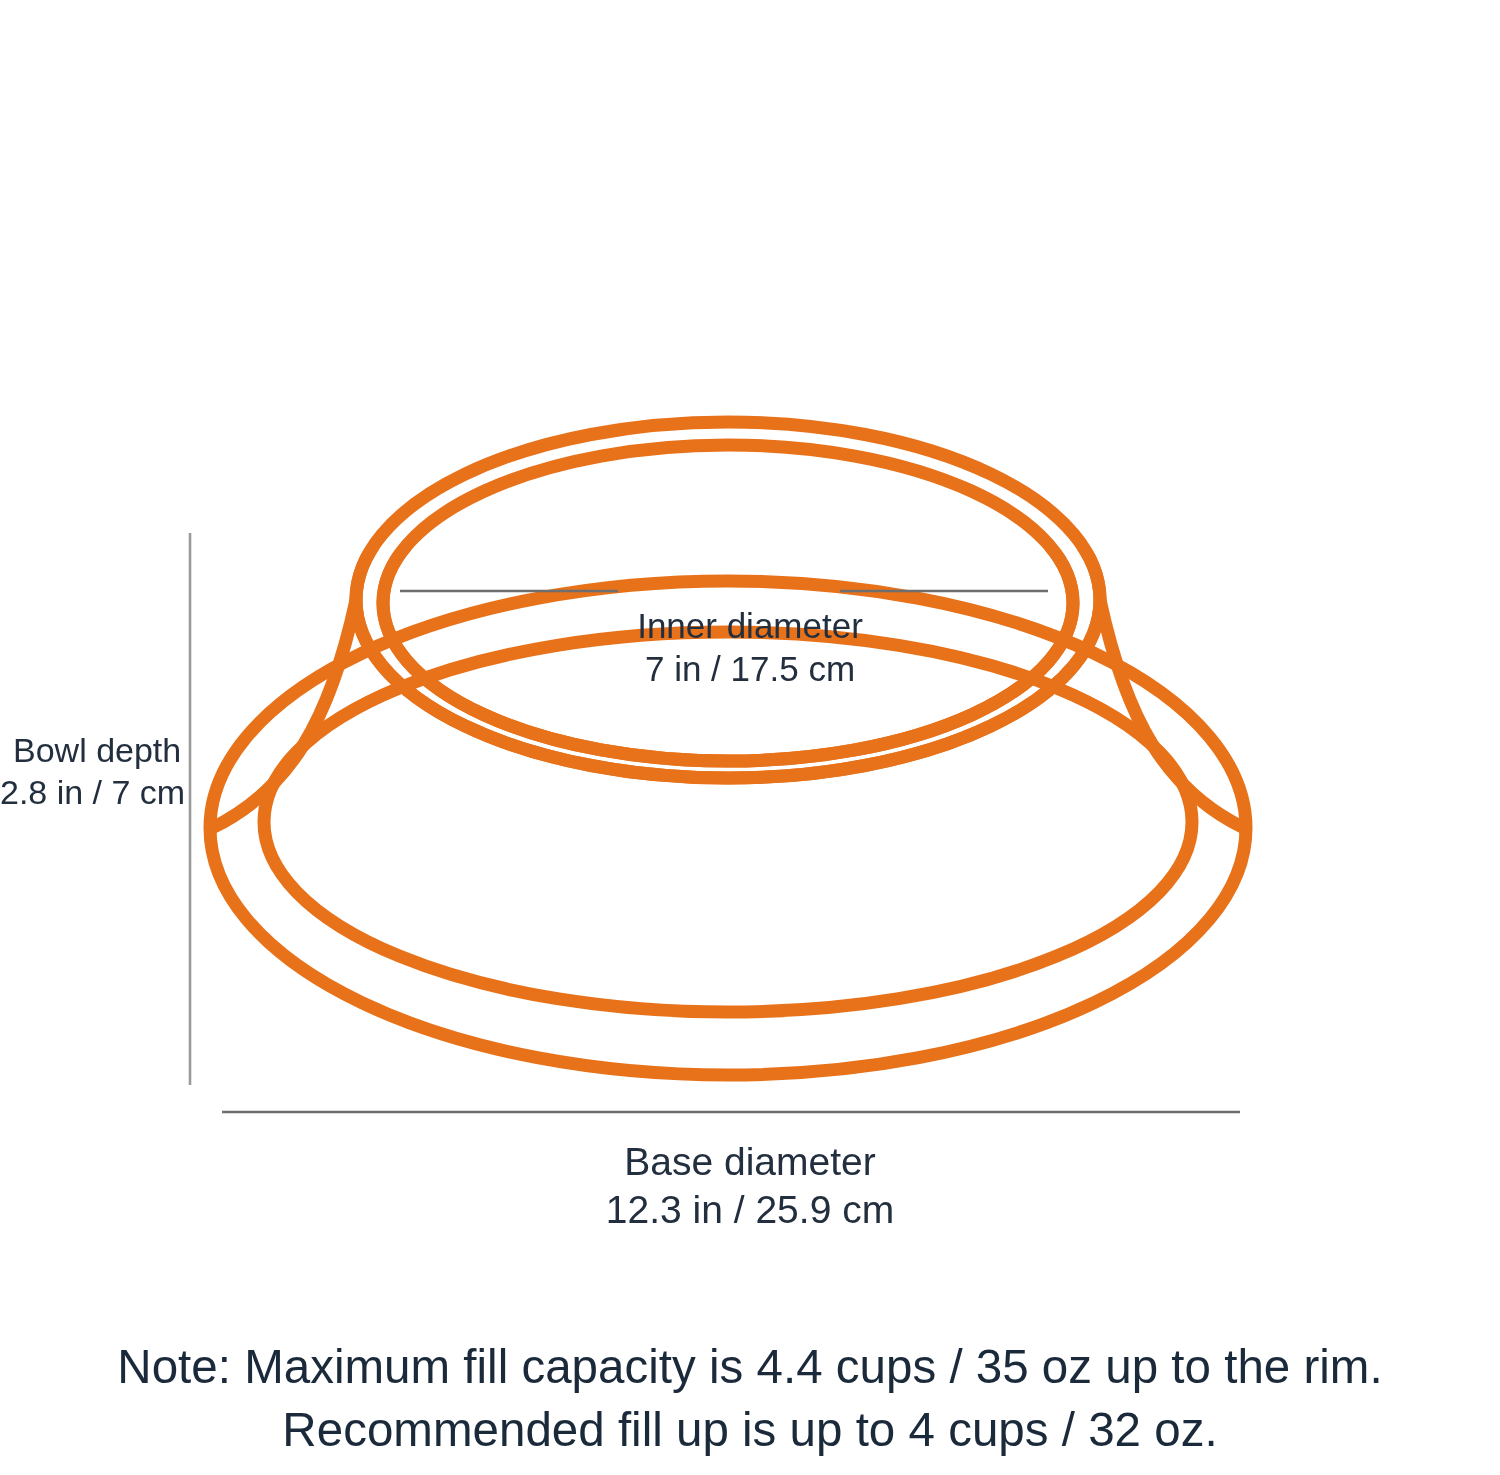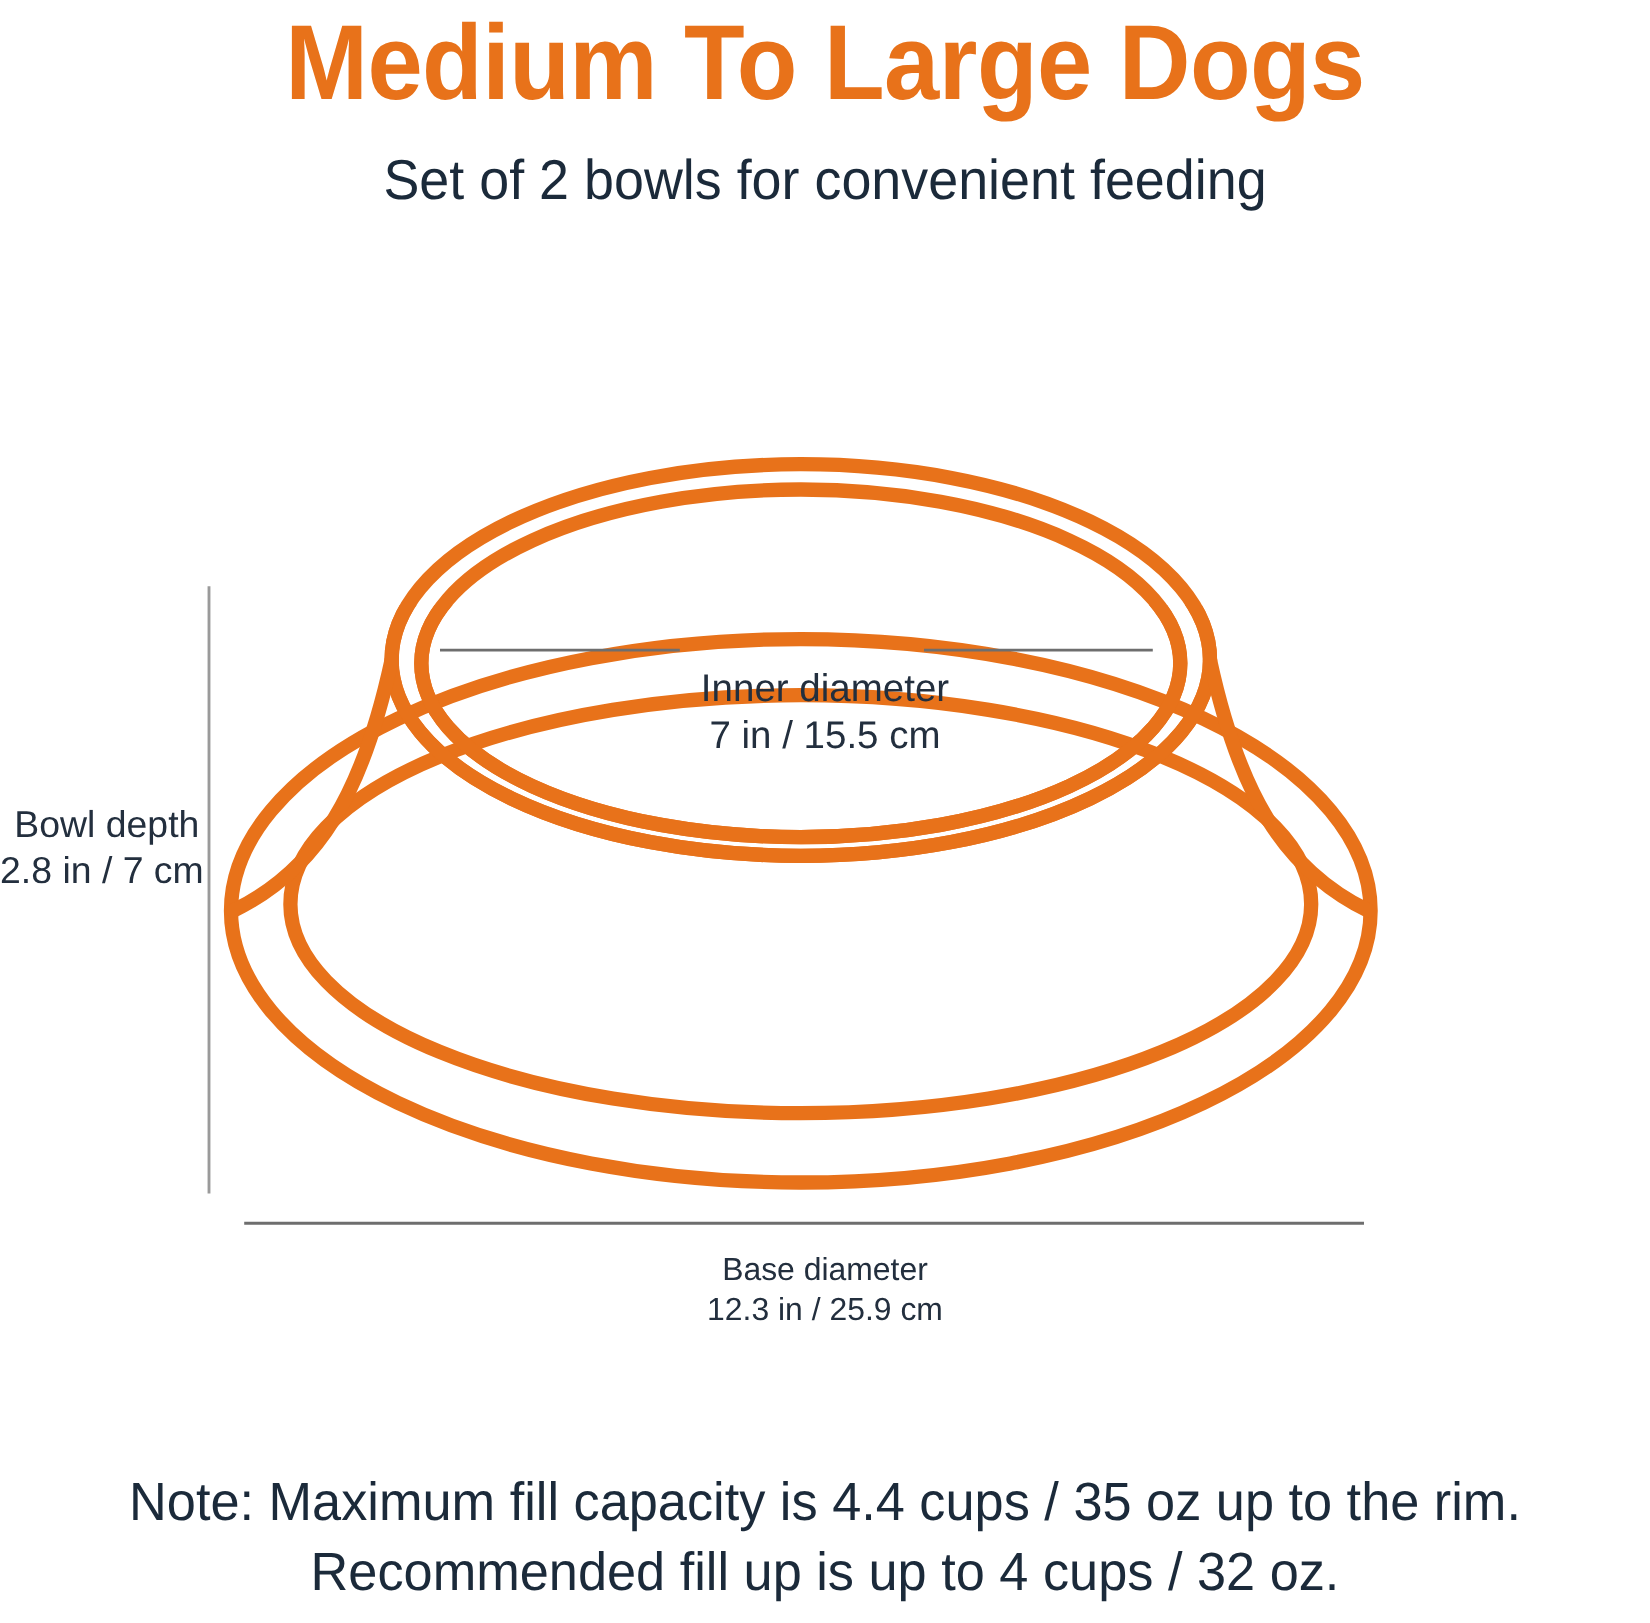--- a/index.html
+++ b/index.html
@@ -95,21 +95,21 @@
     font-size: 34px;
   }
   .dim-depth .l1 { display: block; padding-left: 13px; }
   .dim-depth .l2 { display: block; }
 
   .dim-base {
     left: 0;
     right: 0;
     top: 888px;
     text-align: center;
-    font-size: 29px;
+    font-size: 39px;
   }
   .dim-base .l1 { display: block; }
   .dim-base .l2 { display: block; }
 
   
   .note {
     position: absolute;
     left: 0;
     top: 1335px;
     width: 1500px;
@@ -121,24 +121,20 @@
     transform: scaleX(0.97);
     transform-origin: center top;
   }
   .note span { display: block; white-space: nowrap; }
 </style>
 </head>
 <body>
 
 <div class="page">
 
-  <div class="header">
-    <h1 class="title">Medium To Large Dogs</h1>
-    <p class="subtitle">Set of 2 bowls for convenient feeding</p>
-  </div>
 
   <div class="diagram">
 
     <svg viewBox="0 0 1500 1010" xmlns="http://www.w3.org/2000/svg">
 
       <g fill="none" stroke="#E8721A" stroke-width="13" stroke-linecap="round" stroke-linejoin="round">
 
         <ellipse cx="728" cy="350" rx="372" ry="178"></ellipse>
 
         <ellipse cx="728" cy="353" rx="345" ry="158"></ellipse>
@@ -168,21 +164,21 @@
         <line x1="840" y1="341" x2="1048" y2="341"></line>
       </g>
 
       <line x1="190" y1="283" x2="190" y2="835" stroke="#9A9A9A" stroke-width="2.6"></line>
 
       <line x1="222" y1="862" x2="1240" y2="862" stroke="#6E6E6E" stroke-width="2.6"></line>
     </svg>
 
     <div class="dim-label dim-inner">
       <span class="l1">Inner diameter</span>
-      <span class="l2">7 in / 15.5 cm</span>
+      <span class="l2">7 in / 17.5 cm</span>
     </div>
 
     <div class="dim-label dim-depth">
       <span class="l1">Bowl depth</span>
       <span class="l2">2.8 in / 7 cm</span>
     </div>
 
     <div class="dim-label dim-base">
       <span class="l1">Base diameter</span>
       <span class="l2">12.3 in / 25.9 cm</span>

